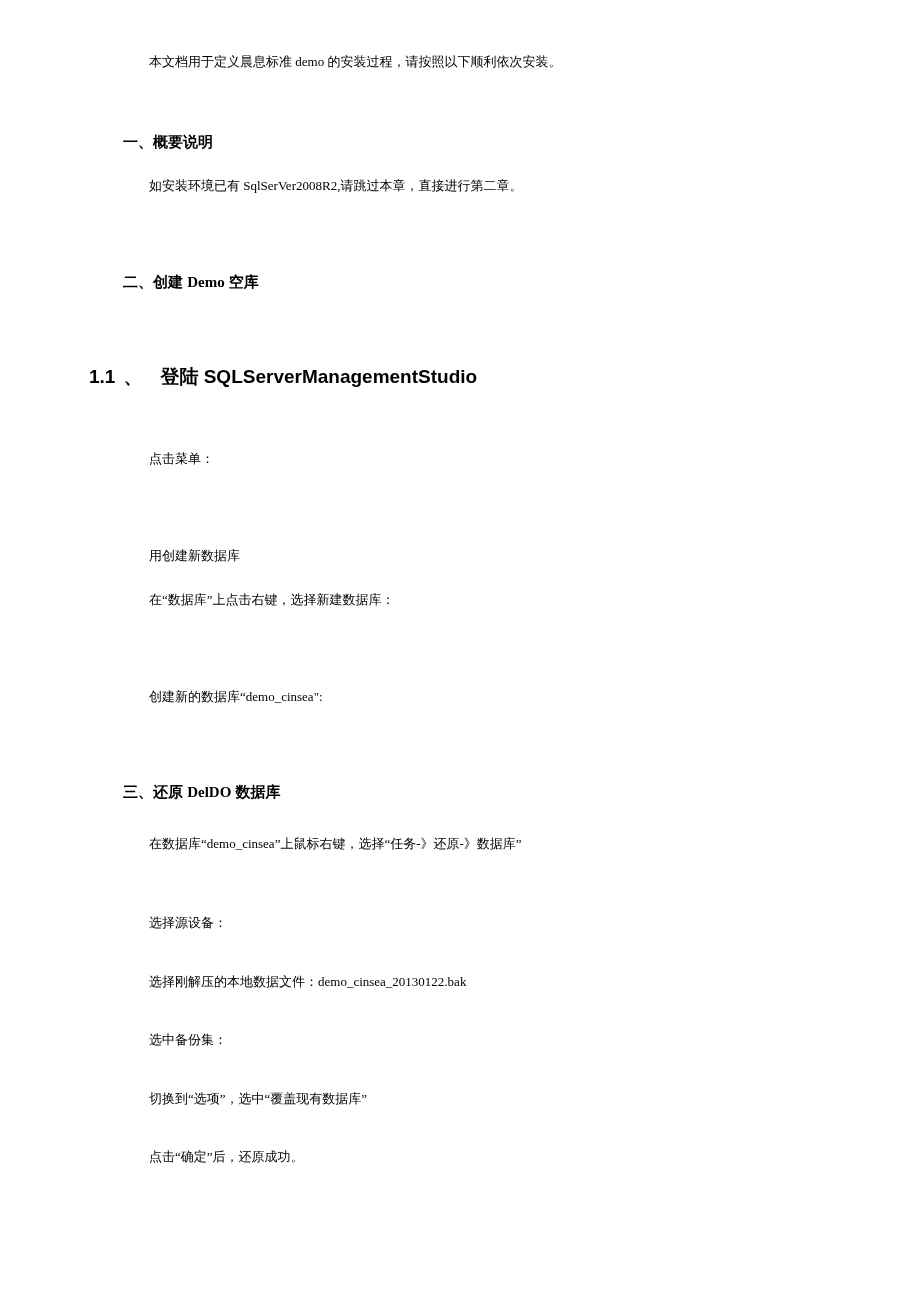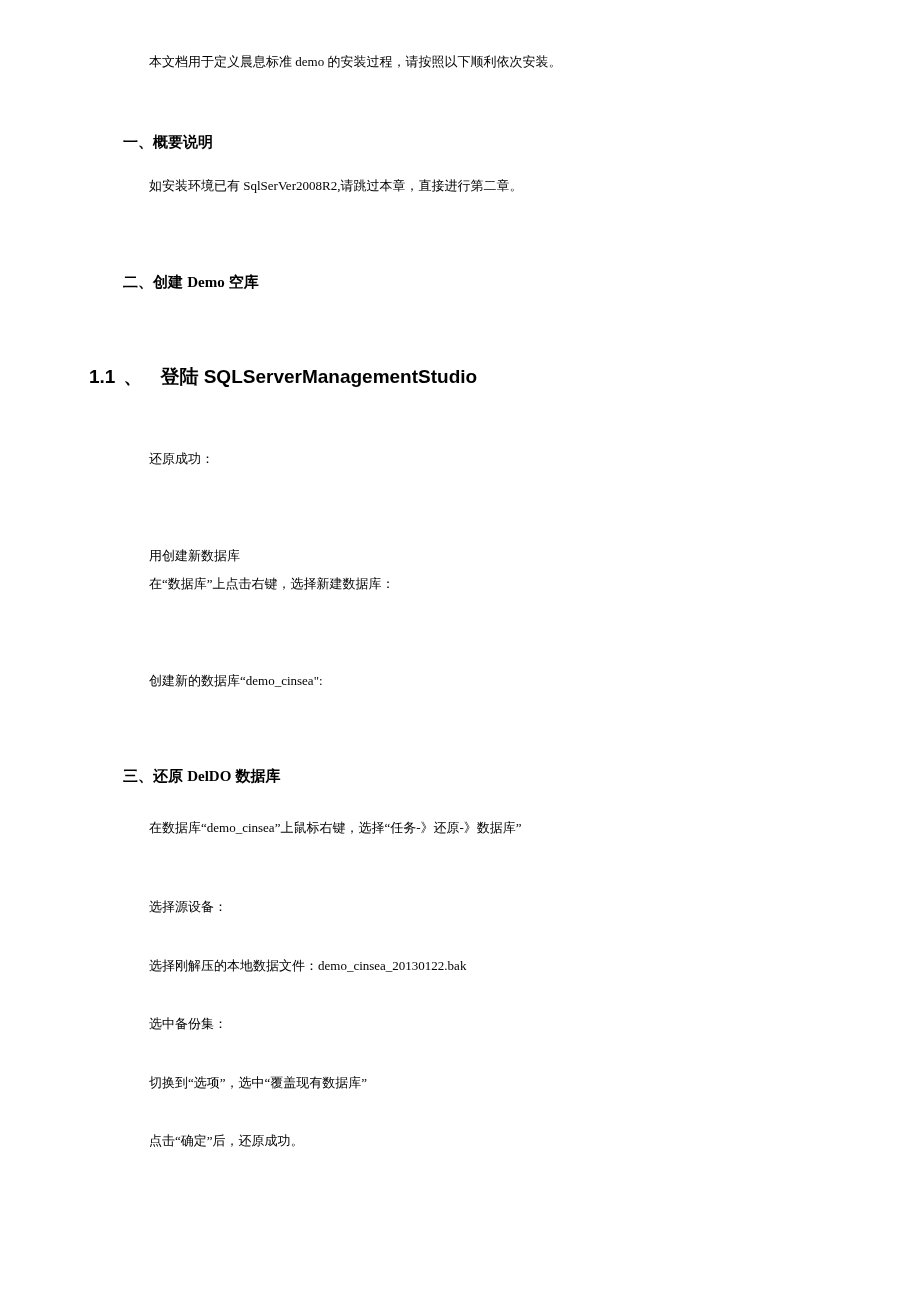--- a/index.html
+++ b/index.html
@@ -56,20 +56,21 @@
       line-height: 2.2;
       text-indent: 2em;
       margin-left: 28px;
       margin-bottom: 30px;
     }
     .step-nom {
       font-size: 13px;
       line-height: 2.2;
       text-indent: 2em;
       margin-left: 28px;
+      margin-top: 16px;
     }
     .gap-med { margin-bottom: 30px; }
     .gap-large { margin-bottom: 50px; }
     .gap-xlarge { margin-bottom: 68px; }
     .section3-heading {
       font-family: "SimHei", "黑体", sans-serif;
       font-size: 15px;
       font-weight: bold;
       margin-left: 28px;
       margin-bottom: 28px;
@@ -91,21 +92,21 @@
 </div>
 
 <h3 class="section-heading" style="margin-bottom:72px;">
   <span>二、创建 </span><span class="bold-latin">Demo</span><span> 空库</span>
 </h3>
 
 <h2 class="h2-heading">
   <span class="number">1.1</span><span class="dot">、</span><span>登陆 SQLServerManagementStudio</span>
 </h2>
 
-<p class="step gap-xlarge">还原成功：</p>
+<p class="step gap-xlarge">点击菜单：</p>
 
 <div class="gap-xlarge">
   <p class="step-nom">用创建新数据库</p>
   <p class="step-nom">在“数据库”上点击右键，选择新建数据库：</p>
 </div>
 
 <p class="step" style="margin-bottom:72px;">创建新的数据库“demo_cinsea":</p>
 
 <h3 class="section3-heading">
   <span>三、还原 </span><span class="bold-latin">DelDO</span><span> 数据库</span>

